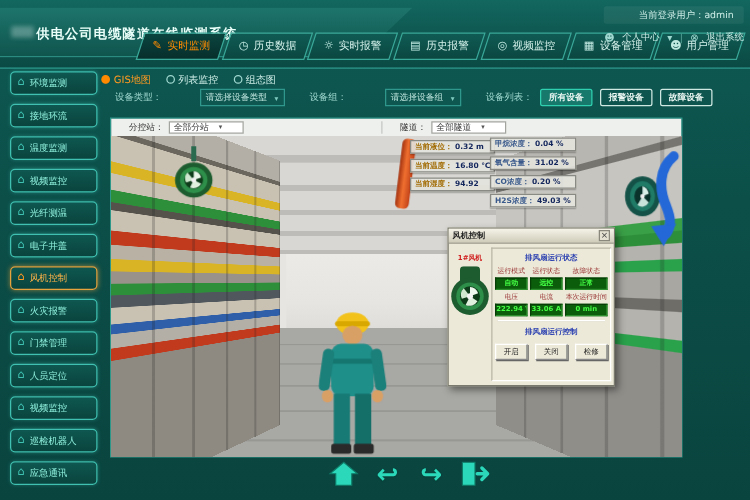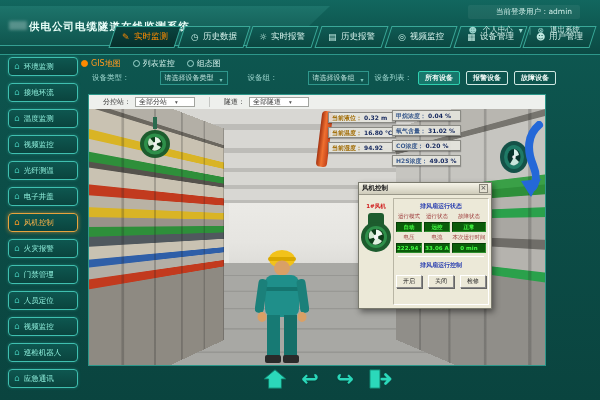--- a/index.html
+++ b/index.html
@@ -16,21 +16,21 @@
   #app-title{position:absolute;left:9px;top:20px;font-size:10.5px;font-weight:bold;color:#eafff9;letter-spacing:1px;white-space:nowrap;}
   .redact{display:inline-block;width:18px;height:9px;background:rgba(210,230,225,.35);filter:blur(1.5px);margin-right:2px;border-radius:1px;}
   #tabs{position:absolute;left:112px;top:26px;display:flex;gap:3px;height:22px;}
   .tab{display:flex;align-items:center;gap:4px;padding:0 9px;border:1px solid #3aa898;
        background:linear-gradient(180deg,#0f5b54,#0b4741);transform:skewX(-18deg);
        color:#d6f2ec;font-size:8.5px;white-space:nowrap;cursor:pointer;}
   .tab>*{transform:skewX(18deg);}
   .tab .ticn{font-size:9px;color:#bfe8e0;}
   .tab.active{background:linear-gradient(180deg,#0a443f,#072f2b);color:#ff8c00;}
   .tab.active .ticn{color:#ff8c00;}
-  #userbox{position:absolute;right:20px;top:5px;text-align:right;color:#cfeee8;}
+  #userbox{position:absolute;right:5px;top:5px;text-align:right;color:#cfeee8;}
   #user-line1{font-size:7.5px;padding:2px 8px;background:rgba(255,255,255,.06);border-radius:2px;}
   #user-line2{margin-top:6px;font-size:7.5px;display:flex;gap:6px;align-items:center;justify-content:flex-end;}
   #user-line2 .uicn{font-size:8px;color:#9fd8d0;}
   #user-line2 .sep{color:#5ba79d;}
   
   #sidebar{position:absolute;left:0;top:57px;width:86px;display:flex;flex-direction:column;gap:7px;align-items:center;}
   .side-item{width:70px;height:19px;border:1px solid #3fc0b0;border-radius:4px;
       background:linear-gradient(180deg,#0e5750,#0a443e);display:flex;align-items:center;gap:4px;
       padding:0 5px;color:#8ff0dd;font-size:7.5px;white-space:nowrap;cursor:pointer;
       box-shadow:0 0 3px rgba(63,192,176,.35);}
@@ -248,36 +248,36 @@
     <span>设备类型：</span>
     <span class="selbox">
         <span>请选择设备类型</span>
         <span class="caret">▾</span>
       </span>
     <span style="margin-left:14px;">设备组：</span>
     <span class="selbox">
         <span>请选择设备组</span>
         <span class="caret">▾</span>
       </span>
-    <span style="">设备列表：</span>
+    <span style="margin-left:14px;">设备列表：</span>
     <span class="devbtn primary">所有设备</span>
     <span class="devbtn">报警设备</span>
     <span class="devbtn">故障设备</span>
   </div>
 
   <div id="viewport">
     <div id="filterbar">
       <span class="fsec">
         <span>分控站：</span>
         <span class="wsel">
             <span>全部分站</span>
             <span class="caret">▾</span>
           </span>
       </span>
-      <span class="fsec" style="justify-content:space-between;">
+      <span class="fsec" style="margin-left:96px;justify-content:space-between;">
         <span>隧道：</span>
         <span class="wsel">
             <span>全部隧道</span>
             <span class="caret">▾</span>
           </span>
       </span>
     </div>
 
     <div id="scene">
       <div class="plane" id="far-wall"></div>

